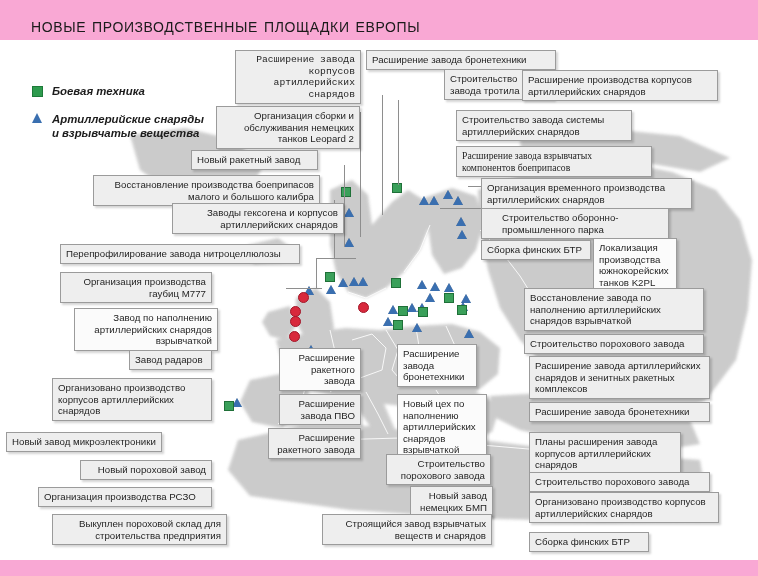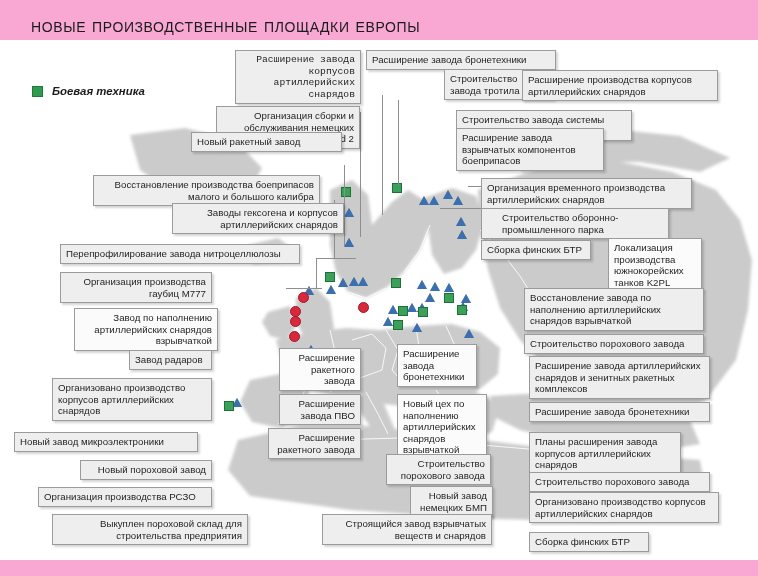--- a/index.html
+++ b/index.html
@@ -241,20 +241,25 @@
         <div class="mk mk-tr" style="left: 232px; top: 358px;"></div>
         <div class="mk mk-sq" style="left: 224px; top: 361px;"></div>
       </div>
   </div>
 
   <div id="legend">
     <div class="legend-row">
       <span class="lg-marker lg-square"></span>
       <span>Боевая техника</span>
     </div>
+    <div class="legend-row">
+      <span class="lg-marker lg-triangle"></span>
+      <span>Артиллерийские снаряды</span><br>
+      <span>и взрывчатые вещества</span>
+    </div>
   </div>
 
   <div id="connectors">
     <div class="conn v" style="left:382px; top:95px;  height:120px;"></div>
     <div class="conn v" style="left:360px; top:112px; height:125px;"></div>
     <div class="conn v" style="left:398px; top:100px; height:85px;"></div>
     <div class="conn v" style="left:344px; top:165px; height:82px;"></div>
     <div class="conn v" style="left:334px; top:200px; height:58px;"></div>
     <div class="conn h" style="left:316px; top:258px; width:40px;"></div>
     <div class="conn v" style="left:316px; top:258px; height:30px;"></div>
@@ -266,48 +271,48 @@
   </div>
 
   <div id="labels">
 
     <div class="label-box ta-r" style="left:235px; top:50px;  width:126px;font-family:Liberation Mono, monospace;">Расширение завода корпусов артиллерийских снарядов</div>
     <div class="label-box ta-l" style="left:366px; top:50px;  width:190px;">Расширение завода бронетехники</div>
     <div class="label-box ta-l" style="left:405px; top:69px;  width:110px;margin-left:39px;">Строительство завода тротила</div>
     <div class="label-box ta-l" style="left:522px; top:70px;  width:196px;">Расширение производства корпусов артиллерийских снарядов</div>
     <div class="label-box ta-r" style="left:216px; top:106px; width:144px;">Организация сборки и обслуживания немецких танков Leopard 2</div>
     <div class="label-box ta-l" style="left:456px; top:110px; width:176px;">Строительство завода системы артиллерийских снарядов</div>
-    <div class="label-box ta-l" style="left:456px; top:128px; width:148px;">Расширение завода взрывчатых компонентов боеприпасов</div>
-    <div class="label-box ta-l" style="left:191px; top:132px; width:151px;">Новый ракетный завод</div>
+    <div class="label-box ta-l" style="left:456px; top:146px; width:196px;font-family:Liberation Serif, serif;">Расширение завода взрывчатых компонентов боеприпасов</div>
+    <div class="label-box ta-l" style="left:191px; top:150px; width:127px;">Новый ракетный завод</div>
     <div class="label-box ta-r" style="left:93px;  top:175px; width:227px;">Восстановление производства боеприпасов малого и большого калибра</div>
     <div class="label-box ta-l" style="left:481px; top:178px; width:211px;">Организация временного производства артиллерийских снарядов</div>
     <div class="label-box ta-r" style="left:172px; top:203px; width:172px;">Заводы гексогена и корпусов артиллерийских снарядов</div>
     <div class="label-box ta-l" style="left:481px; top:208px; width:188px;padding-left:20px;">Строительство оборонно-промышленного парка</div>
     <div class="label-box ta-l" style="left:60px;  top:244px; width:240px;">Перепрофилирование завода нитроцеллюлозы</div>
     <div class="label-box ta-l" style="left:481px; top:240px; width:110px;">Сборка финских БТР</div>
-    <div class="label-box white ta-l" style="left:593px; top:238px; width:94px;margin-left:15px;">Локализация производства южнокорейских танков K2PL</div>
+    <div class="label-box white ta-l" style="left:593px; top:238px; width:84px;">Локализация производства южнокорейских танков K2PL</div>
     <div class="label-box ta-r" style="left:60px;  top:272px; width:152px;">Организация производства гаубиц М777</div>
     <div class="label-box ta-l" style="left:524px; top:288px; width:180px;">Восстановление завода по наполнению артиллерийских снарядов взрывчаткой</div>
     <div class="label-box white ta-r" style="left:74px;  top:308px; width:144px;">Завод по наполнению артиллерийских снарядов взрывчаткой</div>
     <div class="label-box ta-l" style="left:524px; top:334px; width:180px;">Строительство порохового завода</div>
     <div class="label-box ta-l" style="left:129px; top:350px; width:83px;">Завод радаров</div>
     <div class="label-box white ta-r" style="left:279px; top:348px; width:82px;">Расширение ракетного завода</div>
     <div class="label-box white ta-l" style="left:397px; top:344px; width:80px;">Расширение завода бронетехники</div>
     <div class="label-box ta-l" style="left:529px; top:356px; width:181px;">Расширение завода артиллерийских снарядов и зенитных ракетных комплексов</div>
     <div class="label-box ta-l" style="left:52px;  top:378px; width:160px;">Организовано производство корпусов артиллерийских снарядов</div>
     <div class="label-box ta-r" style="left:279px; top:394px; width:82px;">Расширение завода ПВО</div>
     <div class="label-box white ta-l" style="left:397px; top:394px; width:90px;">Новый цех по наполнению артиллерийских снарядов взрывчаткой</div>
     <div class="label-box ta-l" style="left:529px; top:402px; width:181px;">Расширение завода бронетехники</div>
-    <div class="label-box ta-l" style="left:14px;  top:432px; width:184px;">Новый завод микроэлектроники</div>
+    <div class="label-box ta-l" style="left:6px;  top:432px; width:156px;">Новый завод микроэлектроники</div>
     <div class="label-box ta-r" style="left:268px; top:428px; width:93px;">Расширение ракетного завода</div>
     <div class="label-box ta-l" style="left:529px; top:432px; width:152px;">Планы расширения завода корпусов артиллерийских снарядов</div>
     <div class="label-box ta-r" style="left:80px;  top:460px; width:132px;">Новый пороховой завод</div>
     <div class="label-box ta-r" style="left:386px; top:454px; width:105px;">Строительство порохового завода</div>
     <div class="label-box ta-l" style="left:529px; top:472px; width:181px;">Строительство порохового завода</div>
     <div class="label-box ta-l" style="left:38px;  top:487px; width:174px;">Организация производства РСЗО</div>
     <div class="label-box ta-r" style="left:410px; top:486px; width:83px;">Новый завод немецких БМП</div>
     <div class="label-box ta-l" style="left:529px; top:492px; width:190px;">Организовано производство корпусов артиллерийских снарядов</div>
-    <div class="label-box ta-r" style="left:52px;  top:514px; width:196px;">Выкуплен пороховой склад для строительства предприятия</div>
+    <div class="label-box ta-r" style="left:52px;  top:514px; width:175px;">Выкуплен пороховой склад для строительства предприятия</div>
     <div class="label-box ta-r" style="left:322px; top:514px; width:170px;">Строящийся завод взрывчатых веществ и снарядов</div>
     <div class="label-box ta-l" style="left:529px; top:532px; width:120px;">Сборка финских БТР</div>
   </div>
 
 </div>
 
 </body></html>

